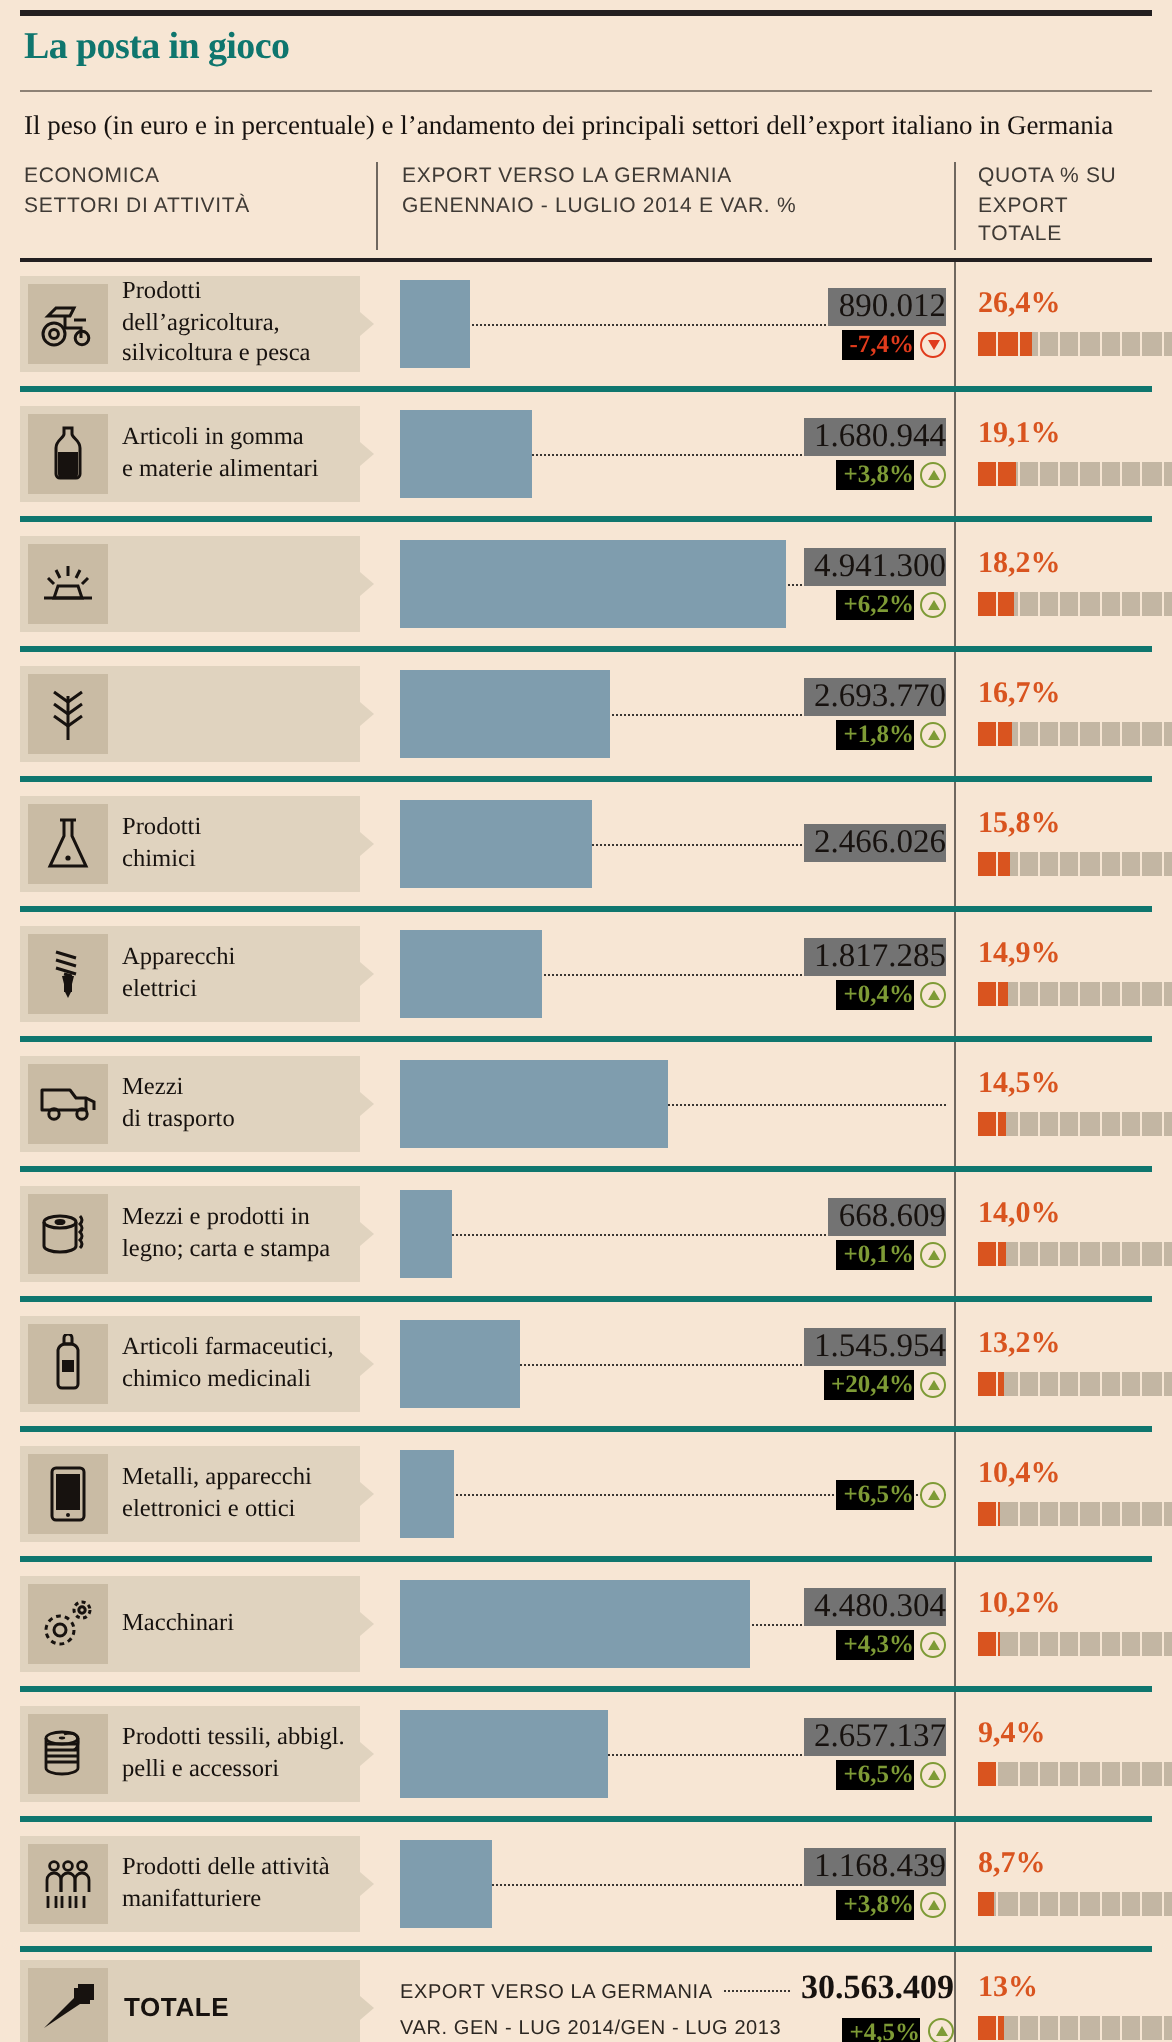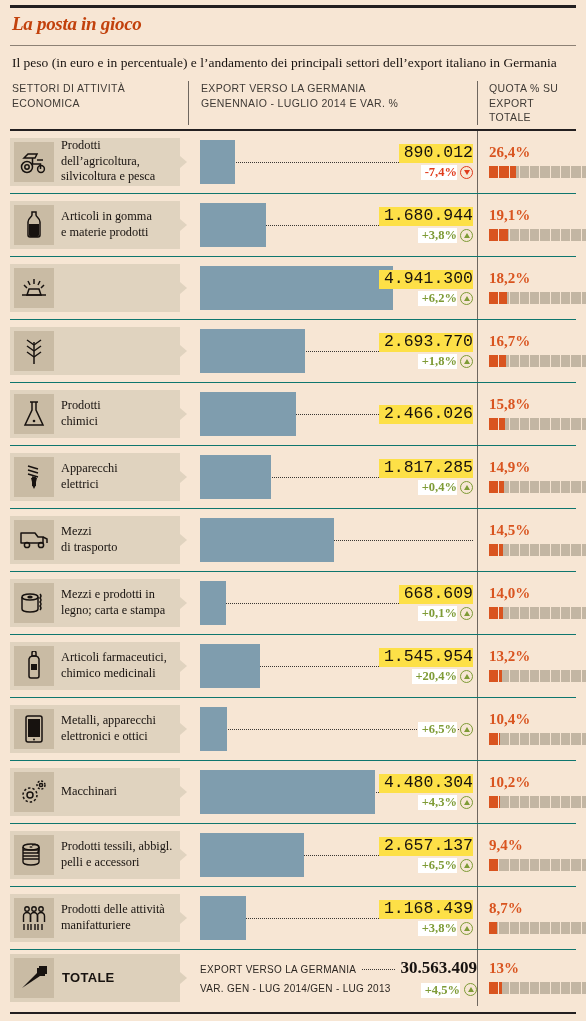--- a/index.html
+++ b/index.html
@@ -18,21 +18,21 @@
     box-sizing:border-box;
     padding:0 10px;
   }
 
   
   .top-rule{height:3px;background:#231f20;margin:5px 0 0 0;}
   .title-bar{padding:6px 0 8px 2px;}
   .title{
     font-family:"Liberation Serif", serif;
     font-weight:bold;font-size:19px;letter-spacing:-0.3px;
-    color:#c2410c;line-height:1.1;font-style:italic;
+    color:#0f766e;line-height:1.1;
   }
   .title-rule{height:1px;background:#8d8175;margin:2px 0 0 0;}
   .subtitle{
     font-family:"Liberation Serif", serif;
     font-size:13.5px;color:#17120f;
     padding:9px 2px 10px 2px;line-height:1.2;
   }
 
   .colhead{
     position:relative;
@@ -48,21 +48,21 @@
   .colhead .ch3{flex:1;padding-left:11px;box-sizing:border-box;border-left:1px solid #6f675f;}
   .head-rule{height:2px;background:#231f20;}
 
   
   .rows{margin-top:0;}
   .row{
     position:relative;
     height:62px;
     display:flex;
     align-items:stretch;
-    border-bottom:1px solid #0f766e;
+    border-bottom:3px solid #0f766e;
   }
 
   
   .label-cell{
     position:relative;
     width:178px;flex:0 0 178px;
     display:flex;align-items:center;
     padding:6px 0 6px 0;
     box-sizing:border-box;
   }
@@ -110,32 +110,32 @@
   .leader{
     position:absolute;left:0;right:0;top:50%;
     border-top:1px dotted #3a3632;height:0;
   }
   .figures{
     position:relative;z-index:3;
     text-align:right;padding-right:4px;
     pointer-events:none;
   }
   .value{
-    font-family:Liberation Mono, monospace;
+    font-family:Liberation Serif, serif;
     font-size:16.5px;color:#17120f;line-height:1.15;
-    display:inline-block;background:#fde047;padding-left:5px;
+    display:inline-block;background:#737373;padding-left:5px;
   }
   .varline{
     margin-top:2px;display:flex;align-items:center;
     justify-content:flex-end;gap:3px;
   }
   .varval{
     font-family:"Liberation Serif", serif;
     font-weight:bold;font-size:12.5px;
-    background:#ffffff;padding-left:4px;
+    background:#000000;padding-left:4px;
   }
   .varval.up{color:#7e9b36;}
   .varval.down{color:#e03b1c;}
   .arrow{
     width:13px;height:13px;border-radius:50%;
     display:inline-flex;align-items:center;justify-content:center;
     background:#f7e6d4;box-sizing:border-box;
   }
   .arrow.up{border:1.2px solid #7e9b36;}
   .arrow.down{border:1.2px solid #e03b1c;}
@@ -208,22 +208,22 @@
 
   <div class="title-bar">
     <div class="title">La posta in gioco</div>
   </div>
   <div class="title-rule"></div>
 
   <div class="subtitle">Il peso (in euro e in percentuale) e l’andamento dei principali settori dell’export italiano in Germania</div>
 
   <div class="colhead">
     <div class="ch1">
+      <div>ECONOMICA</div>
       <div>SETTORI DI ATTIVITÀ</div>
-      <div>ECONOMICA</div>
     </div>
     <div class="ch2">
       <div>EXPORT VERSO LA GERMANIA</div>
       <div>GENENNAIO - LUGLIO 2014 E VAR. %</div>
     </div>
     <div class="ch3">
       <div>QUOTA % SU</div>
       <div>EXPORT TOTALE</div>
     </div>
   </div>
@@ -294,21 +294,21 @@
             <div class="iconbox">
               <svg width="22" height="30" viewBox="0 0 22 30">
                 <g fill="none" stroke="#17120f" stroke-width="1.5">
                   <path d="M9 2 h4 v3 c0 2 4 3 4 7 v13 a2 2 0 0 1 -2 2 h-8 a2 2 0 0 1 -2 -2 v-13 c0 -4 4 -5 4 -7 z"></path>
                 </g>
                 <path d="M6 14 h10 v11 a2 2 0 0 1 -2 2 h-6 a2 2 0 0 1 -2 -2 z" fill="#17120f"></path>
               </svg>
             </div>
             <div class="sector-name">
               <span>Articoli in gomma</span>
-              <span>e materie prodotti</span>
+              <span>e materie alimentari</span>
             </div>
           </div>
         </div>
         <div class="data-cell">
           <div class="bar-wrap">
             <div class="leader"></div>
             <div class="bar" style="width:66px"></div>
           </div>
           <div class="figures">
             <div><span class="value">1.680.944</span></div>

